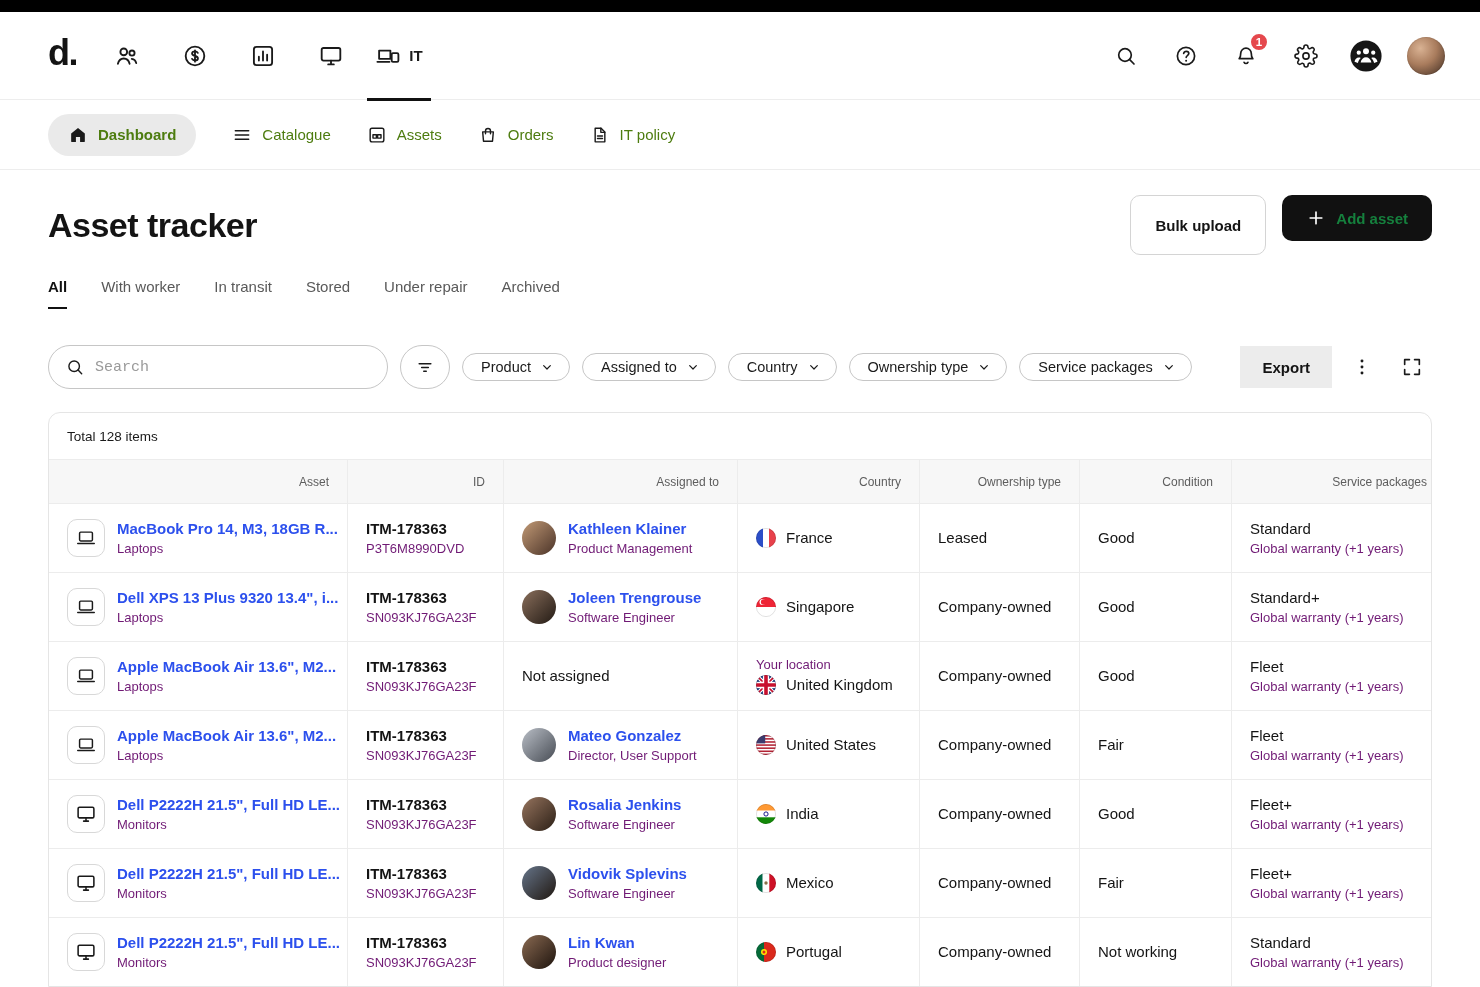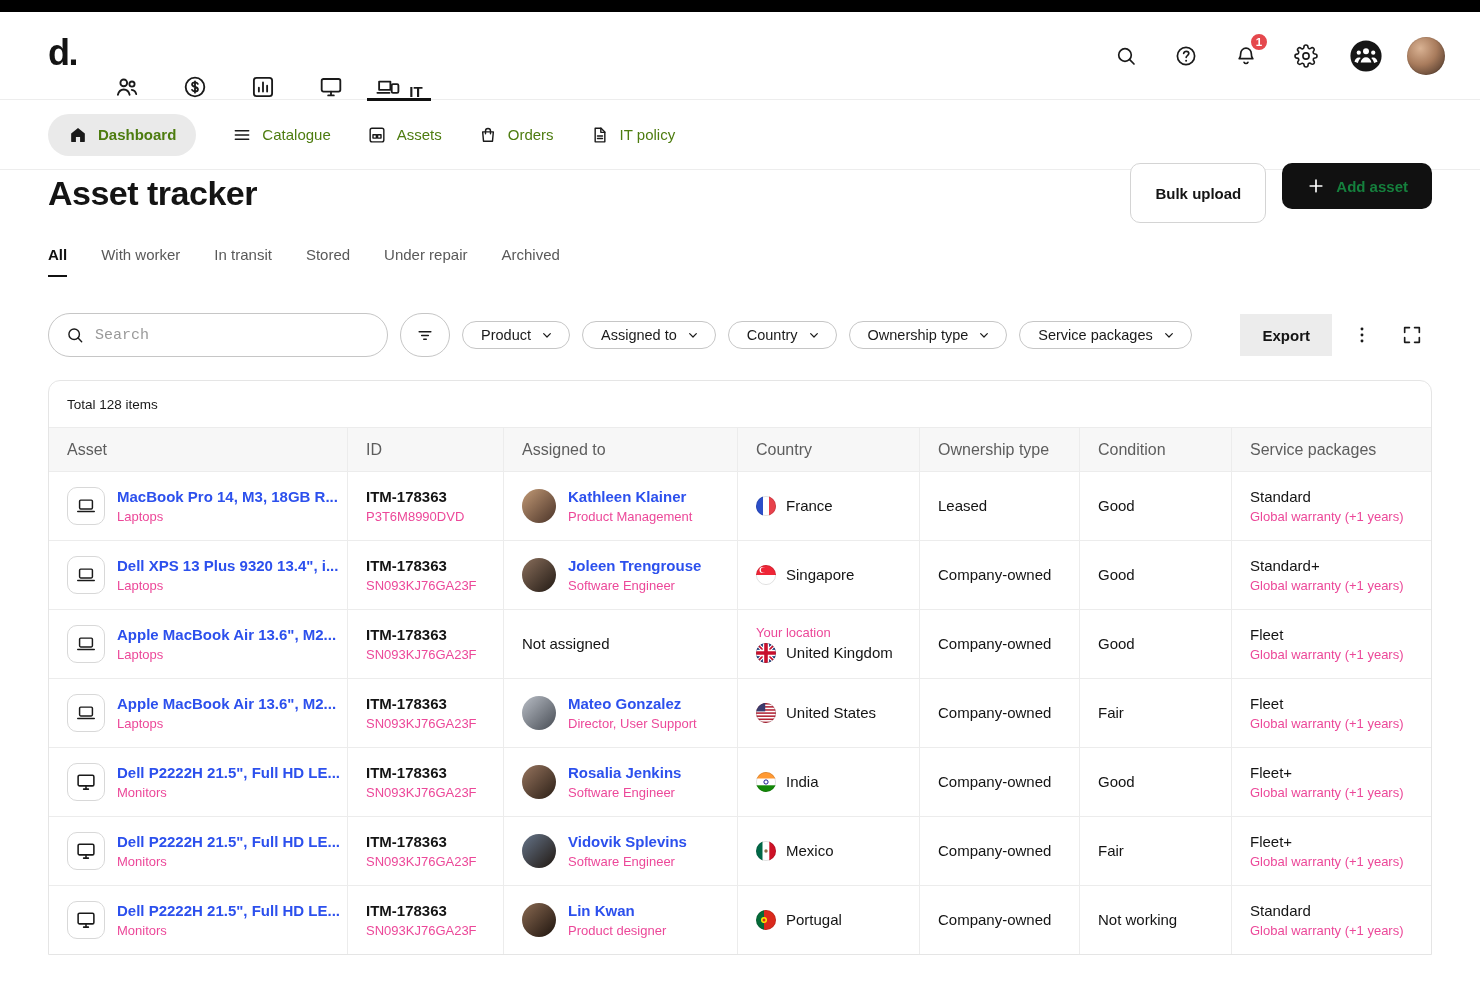--- a/index.html
+++ b/index.html
@@ -11,39 +11,39 @@
   .i16{width:16px;height:16px;color:#555;} .i20{width:20px;height:20px;}
   .i22{width:22px;height:22px;} .i24{width:24px;height:24px;} .i26{width:26px;height:26px;} .i34{width:34px;height:34px;}
   .dim{color:#8a8a8a;}
 
   .topbar { height:12px; background:#000; }
 
   
   .navbar { height:88px; display:flex; align-items:center; padding:0 24px 0 48px; border-bottom:1px solid #ededed; background:#fff; }
   .logo { font-size:36px; font-weight:800; letter-spacing:-1.5px; margin-right:16px; line-height:1; padding-bottom:6px; }
   .nav-left { display:flex; align-items:stretch; height:88px; }
-  .nav-btn { width:68px; display:flex; align-items:flex-end; justify-content:center; gap:8px; position:relative; }
+  .nav-btn { width:68px; display:flex; align-items:center; justify-content:center; gap:8px; position:relative; }
   .nav-btn.nav-it.active::after { content:""; position:absolute; left:2px; right:2px; bottom:-1px; height:3px; background:#111; }
   .it-label { font-size:15px; font-weight:600; }
   .nav-right { margin-left:auto; display:flex; align-items:stretch; height:88px; }
   .nav-rbtn { width:60px; display:flex; align-items:center; justify-content:center; position:relative; }
   .badge { position:absolute; top:20px; right:7px; min-width:20px; height:20px; border-radius:10px;
     background:var(--badge,#E5484D); color:#fff; font-size:11.5px; font-weight:700;
     display:flex; align-items:center; justify-content:center; border:2px solid #fff; padding:0 4px; }
   .avatar-img { width:38px; height:38px; border-radius:50%; display:block;
     background:radial-gradient(circle at 35% 30%, #d9b293 0%, #a97c5d 45%, #3c2a20 100%); box-shadow:inset 0 0 0 1px rgba(0,0,0,.08); }
 
   
   .subnav { height:70px; display:flex; align-items:center; gap:36px; padding:0 48px; border-bottom:1px solid #ededed; }
   .subnav-item { display:flex; align-items:center; gap:10px; font-size:15px; color:#4d7c0f; height:42px; }
   .subnav-item.active { background:#eaeaea; border-radius:21px; padding:0 20px; font-weight:700; }
 
   
   .main { padding:0 48px; }
-  .page-header { display:flex; align-items:center; height:46px; }
+  .page-header { display:flex; align-items:center; margin-top:32px; height:46px; }
   .page-title { font-size:34px; font-weight:700; letter-spacing:-0.5px; }
   .header-actions { margin-left:auto; display:flex; gap:16px; }
   .btn-secondary { height:60px; padding:0 24px; border:1px solid #d4d4d4; border-radius:10px; background:#fff;
     font-size:15px; font-weight:600; display:flex; align-items:center; }
   .btn-primary { height:46px; padding:0 24px; border-radius:10px; background:#111; color:#15803d;
     font-size:15px; font-weight:600; display:flex; align-items:center; gap:10px; }
   .btn-primary .i20 { color:#fff; }
 
   .tabs { display:flex; gap:34px; margin-top:30px; }
   .tab { font-size:15px; color:#595959; padding-bottom:14px; position:relative; }
@@ -62,28 +62,28 @@
     padding:0 14px 0 18px; font-size:14.5px; color:#1a1a1a; background:#fff; }
   .filter-right { margin-left:auto; display:flex; align-items:center; gap:10px; }
   .btn-export { height:42px; padding:0 22px; background:#ececec; border-radius:0; font-size:15px; font-weight:600; display:flex; align-items:center; }
   .icon-btn { width:40px; height:40px; display:flex; align-items:center; justify-content:center; }
 
   
   .table-card { margin-top:23px; border:1px solid #e5e5e5; border-radius:12px 12px 0 0; overflow:hidden; background:#fff; }
   .table-total { height:46px; display:flex; align-items:center; padding:0 18px; font-size:13.5px; color:#1a1a1a; }
   .grid-cols { display:grid; grid-template-columns:299px 156px 234px 182px 160px 152px 213px; }
   .thead { background:#f7f7f7; height:44px; border-top:1px solid #ececec; }
-  .th { display:flex; align-items:center; padding:0 18px; font-size:16px; color:#5d5d5d; border-right:1px solid #ececec; }
+  .th { display:flex; align-items:center; padding:0 18px; font-size:12px; color:#5d5d5d; border-right:1px solid #ececec;justify-content:flex-end; }
   .th:last-child { border-right:none; }
   .trow { height:69px; border-top:1px solid #ececec; }
   .td { display:flex; align-items:center; gap:12px; padding:0 18px; border-right:1px solid #ececec; min-width:0; }
   .td:last-child { border-right:none; }
   .stack { display:flex; flex-direction:column; gap:3px; min-width:0; }
   .cell-main { font-size:15px; line-height:1.25; white-space:nowrap; }
-  .cell-sub { font-size:13px; color:#ec4899; white-space:nowrap; }
+  .cell-sub { font-size:13px; color:#701a75; white-space:nowrap; }
   .semi { font-weight:600; }
   .med { font-weight:500; }
   .link { color:var(--link,#2C50ED); font-weight:600; }
   .asset-icon { width:38px; height:38px; border:1px solid #d8d8d8; border-radius:10px; flex:none;
     display:flex; align-items:center; justify-content:center; color:#1a1a1a; padding:7px; }
   .avatar { width:34px; height:34px; border-radius:50%; flex:none; }
   .flag { width:20px; height:20px; flex:none; display:inline-flex; }
   .country-line { display:flex; align-items:center; gap:10px; }
 </style>
 </head>

